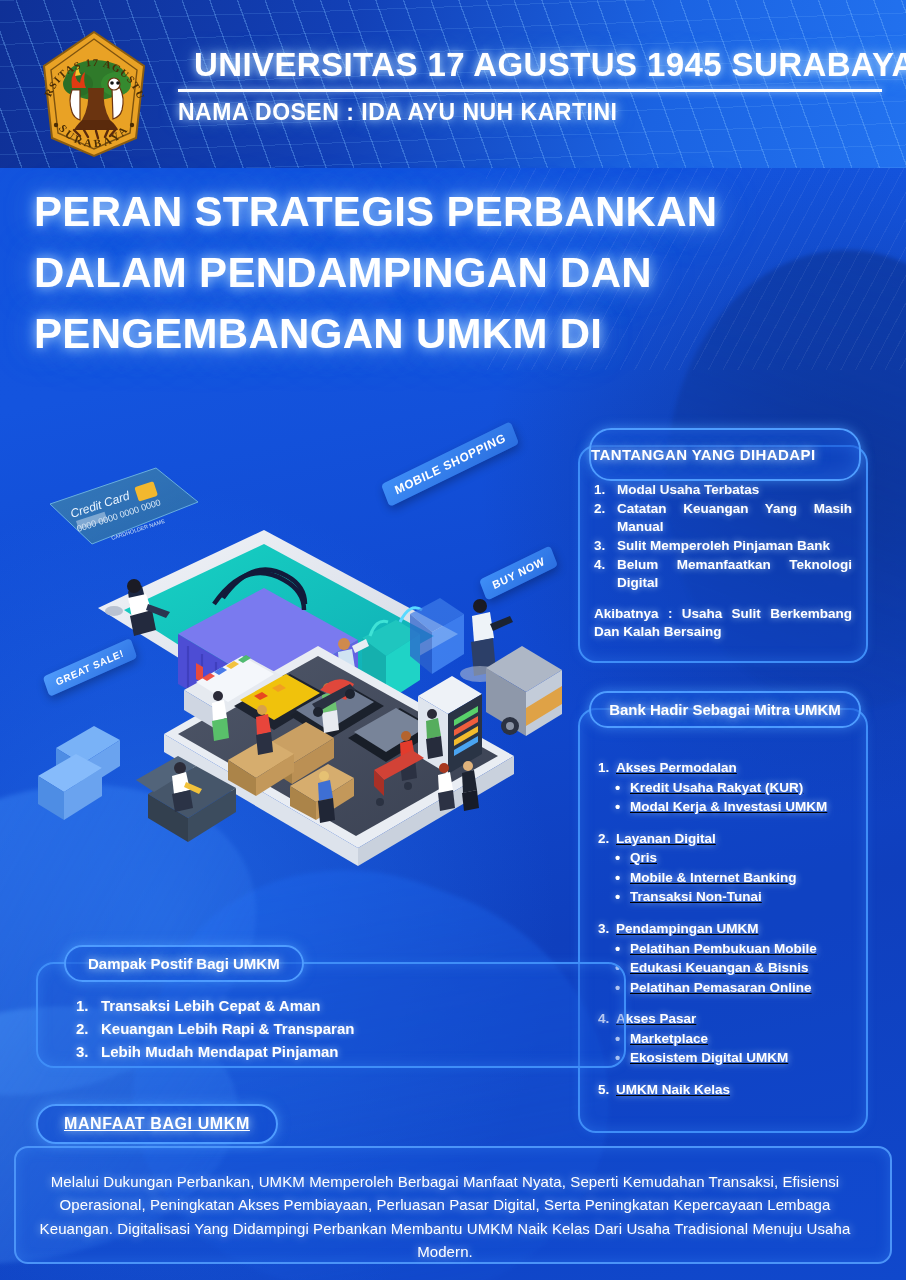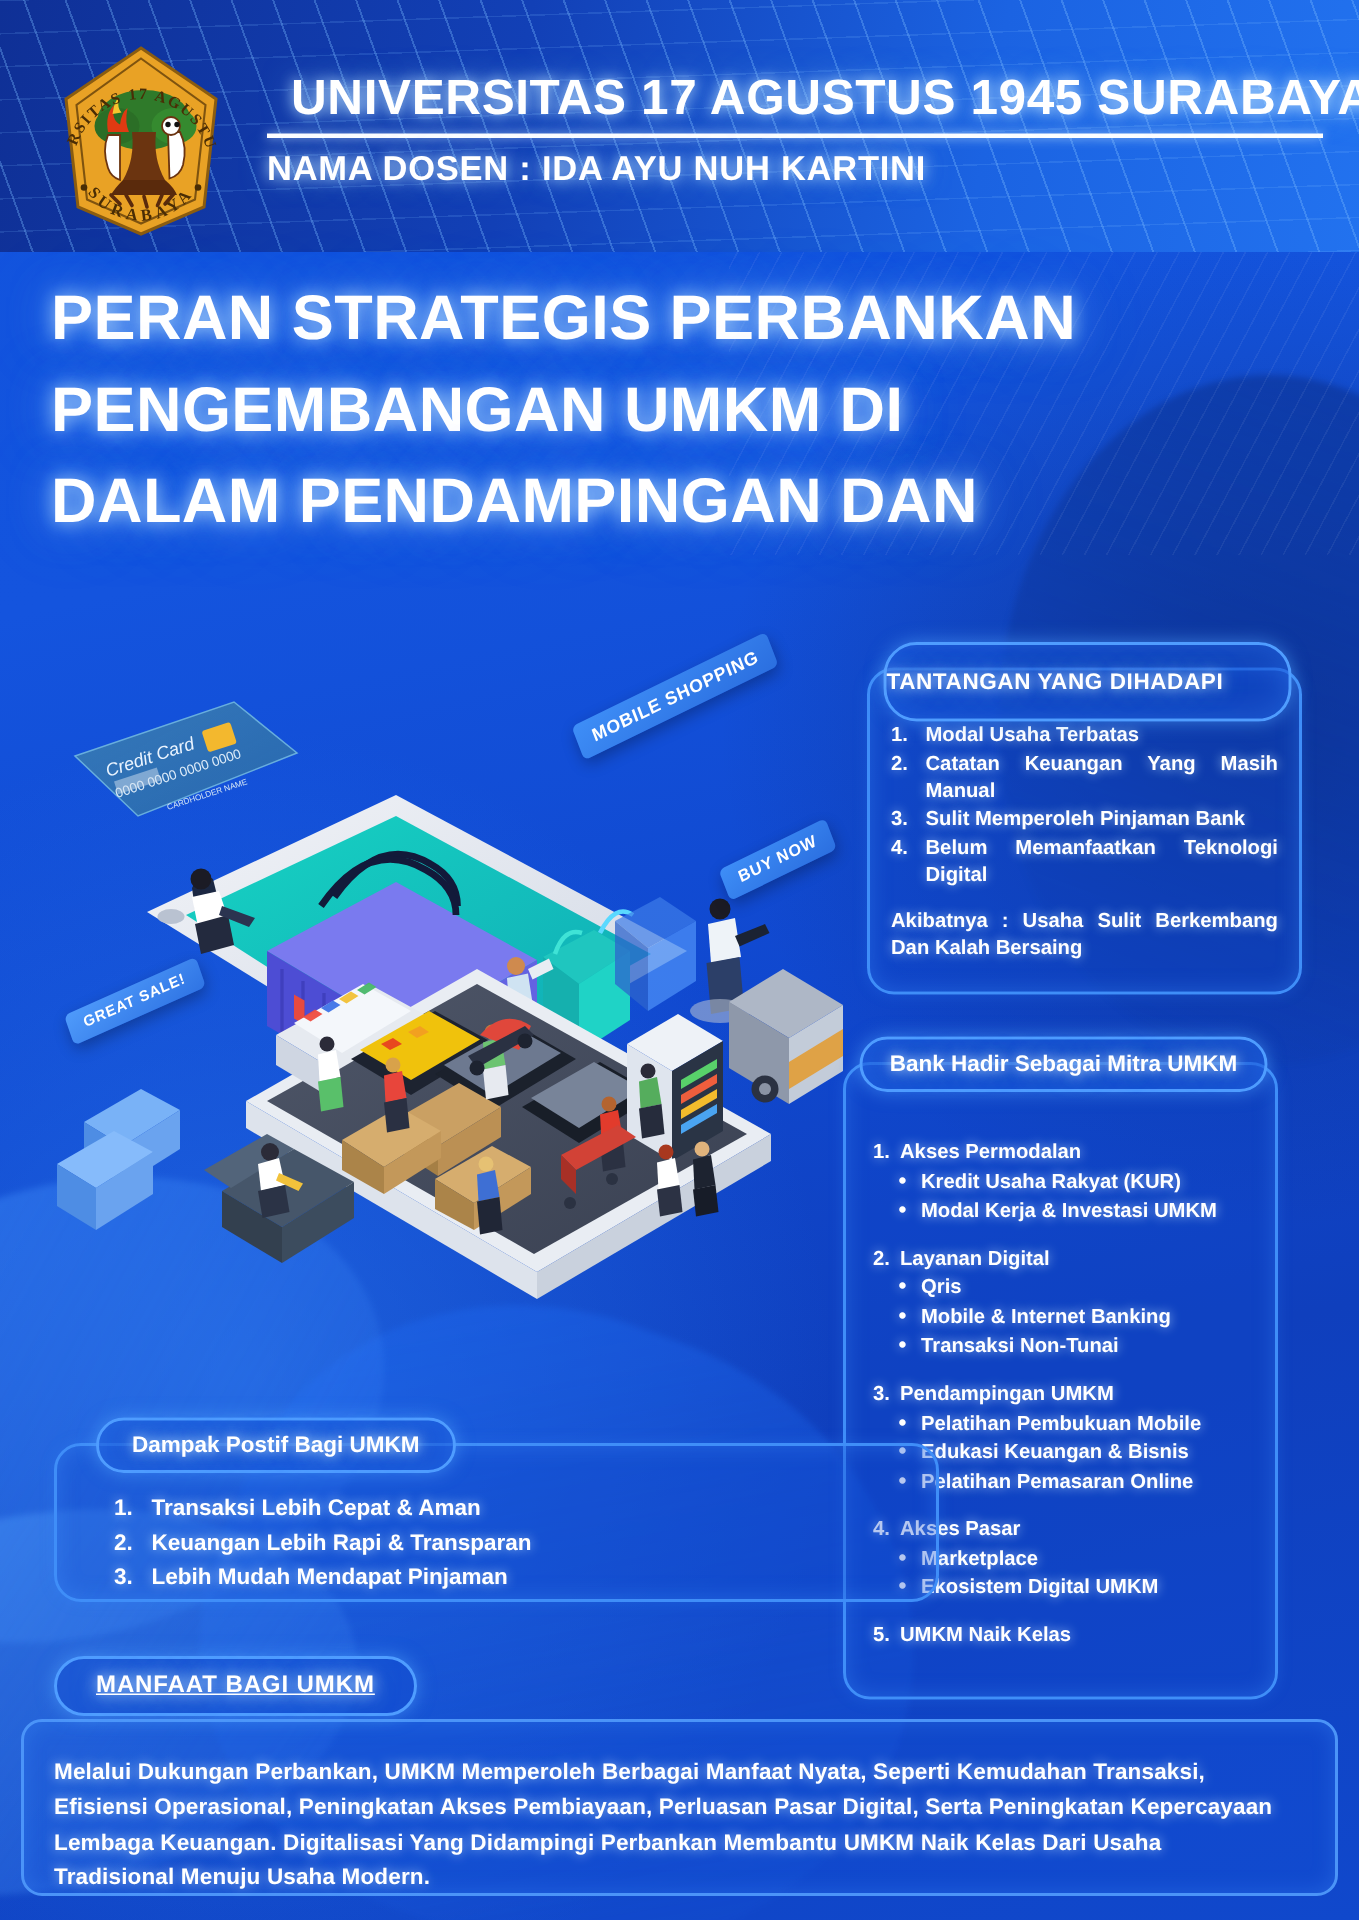--- a/index.html
+++ b/index.html
@@ -130,21 +130,21 @@
     text-shadow:0 0 7px rgba(190,225,255,.75);
     text-align:justify;
   }
   .num-list li .n { position:absolute; left:0; top:0; }
   .akibat {
     margin-top:13px; font-size:13.5px; font-weight:bold; line-height:1.34; color:#fff;
     text-shadow:0 0 7px rgba(190,225,255,.75); text-align:justify;
   }
 
   
-  #panel-bank { left:562px; top:708px; width:290px; height:425px; }
+  #panel-bank { left:578px; top:708px; width:290px; height:425px;text-decoration:underline; }
   #panel-bank .pill { left:9px; width:272px; text-align:center; padding:8px 0; }
   #panel-bank .panel-body { padding:48px 14px 10px 18px; }
   .grp { margin-bottom:12px; }
   .grp:last-child { margin-bottom:0; }
   .grp-title {
     font-size:13.5px; font-weight:bold; color:#fff; padding-left:18px; position:relative;
     text-shadow:0 0 7px rgba(190,225,255,.8); line-height:1.45;
   }
   .grp-title .n { position:absolute; left:0; top:0; }
   .grp ul { list-style:none; margin-top:0; }
@@ -168,22 +168,22 @@
     padding:9px 26px; color:#fff; font-weight:bold; font-size:16px; letter-spacing:.6px;
     box-shadow:0 0 12px rgba(90,170,255,.55); z-index:8;
     text-shadow:0 0 9px rgba(200,230,255,.95),0 0 18px rgba(120,190,255,.6);text-decoration:underline; }
   #panel-manfaat {
     position:absolute; left:14px; top:1146px; width:878px; height:118px; z-index:6;
     border:2px solid #4b94f8; border-radius:14px;
     background:rgba(22,88,225,.22);
     box-shadow:0 0 14px rgba(70,150,255,.3) inset;
   }
   .footer-text {
-    padding:22px 36px 0 20px; color:#fff;
-    font-size:15px; font-weight:bold; line-height:1.55; letter-spacing:.1px;
+    padding:22px 36px 0 20px; text-align:center; color:#fff;
+    font-size:15px; font-weight:normal; line-height:1.55; letter-spacing:.1px;
     text-shadow:0 0 8px rgba(190,225,255,.8);
   }
 </style>
 </head>
 <body>
 
 <div id="poster">
 
   <div class="bg-blob blob-d"></div>
   <div class="bg-diag"></div>
@@ -231,22 +231,22 @@
 
     <div class="header-text">
       <div class="uni-name">UNIVERSITAS 17 AGUSTUS 1945 SURABAYA</div>
       <div class="uni-rule"></div>
       <div class="dosen">NAMA DOSEN : IDA AYU NUH KARTINI</div>
     </div>
   </div>
 
   <div class="main-title">
     <div>PERAN STRATEGIS PERBANKAN</div>
+    <div>DALAM PENDAMPINGAN DAN</div>
     <div>PENGEMBANGAN UMKM DI</div>
-    <div>DALAM PENDAMPINGAN DAN</div>
   </div>
 
   <div class="illus">
     <svg viewBox="0 0 550 470" xmlns="http://www.w3.org/2000/svg">
       <defs>
         <linearGradient id="gPhone" x1="0" y1="0" x2="1" y2="1">
           <stop offset="0%" stop-color="#f2f4f8"></stop>
             <stop offset="100%" stop-color="#cfd6e3"></stop>
         </linearGradient>
         <linearGradient id="gScreen" x1="0" y1="0" x2="1" y2="1">

